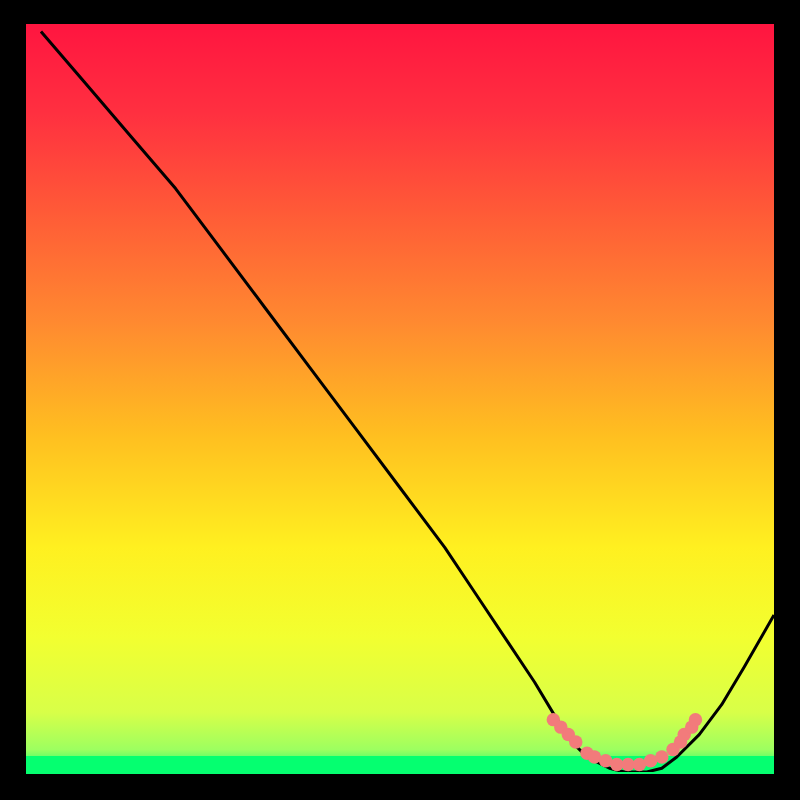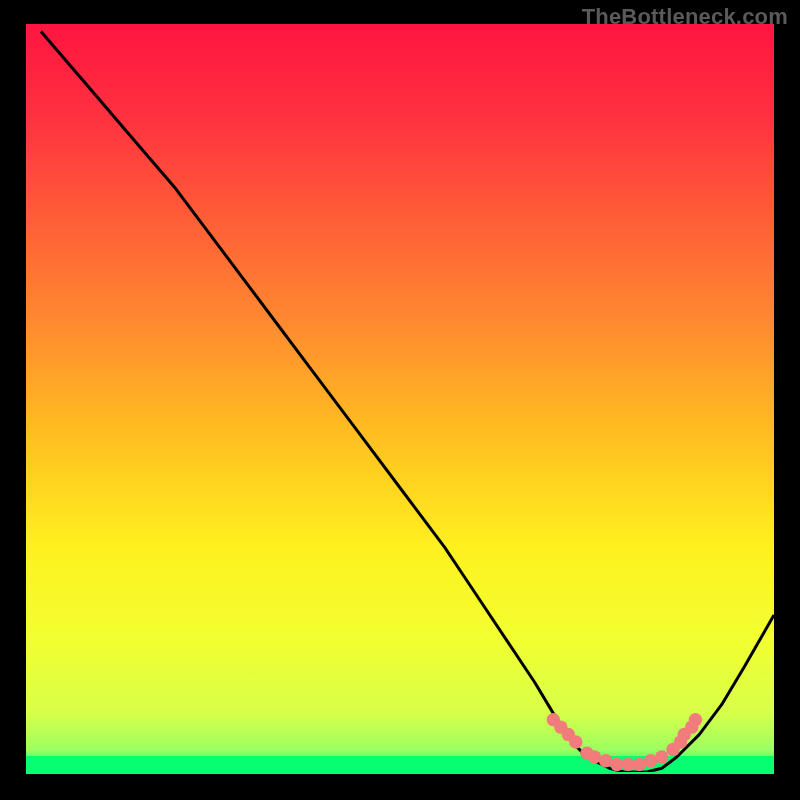--- a/index.html
+++ b/index.html
@@ -60,21 +60,20 @@
     position: absolute;
     inset: 0;
     z-index: 22;
     display: block;
   }
 </style>
 </head>
 <body>
 
 <div class="frame">
-  <div class="watermark">TheBottleneck.com</div>
 
   <div class="plot">
 
     <svg class="gradient-fill" viewBox="0 0 100 100" preserveAspectRatio="none">
       <defs>
         <linearGradient id="bgGrad" x1="0" y1="0" x2="0" y2="1">
             <stop offset="0%" stop-color="#ff1540"></stop>
             <stop offset="12%" stop-color="#ff3040"></stop>
             <stop offset="25%" stop-color="#ff5a37"></stop>
             <stop offset="40%" stop-color="#ff8a30"></stop>

